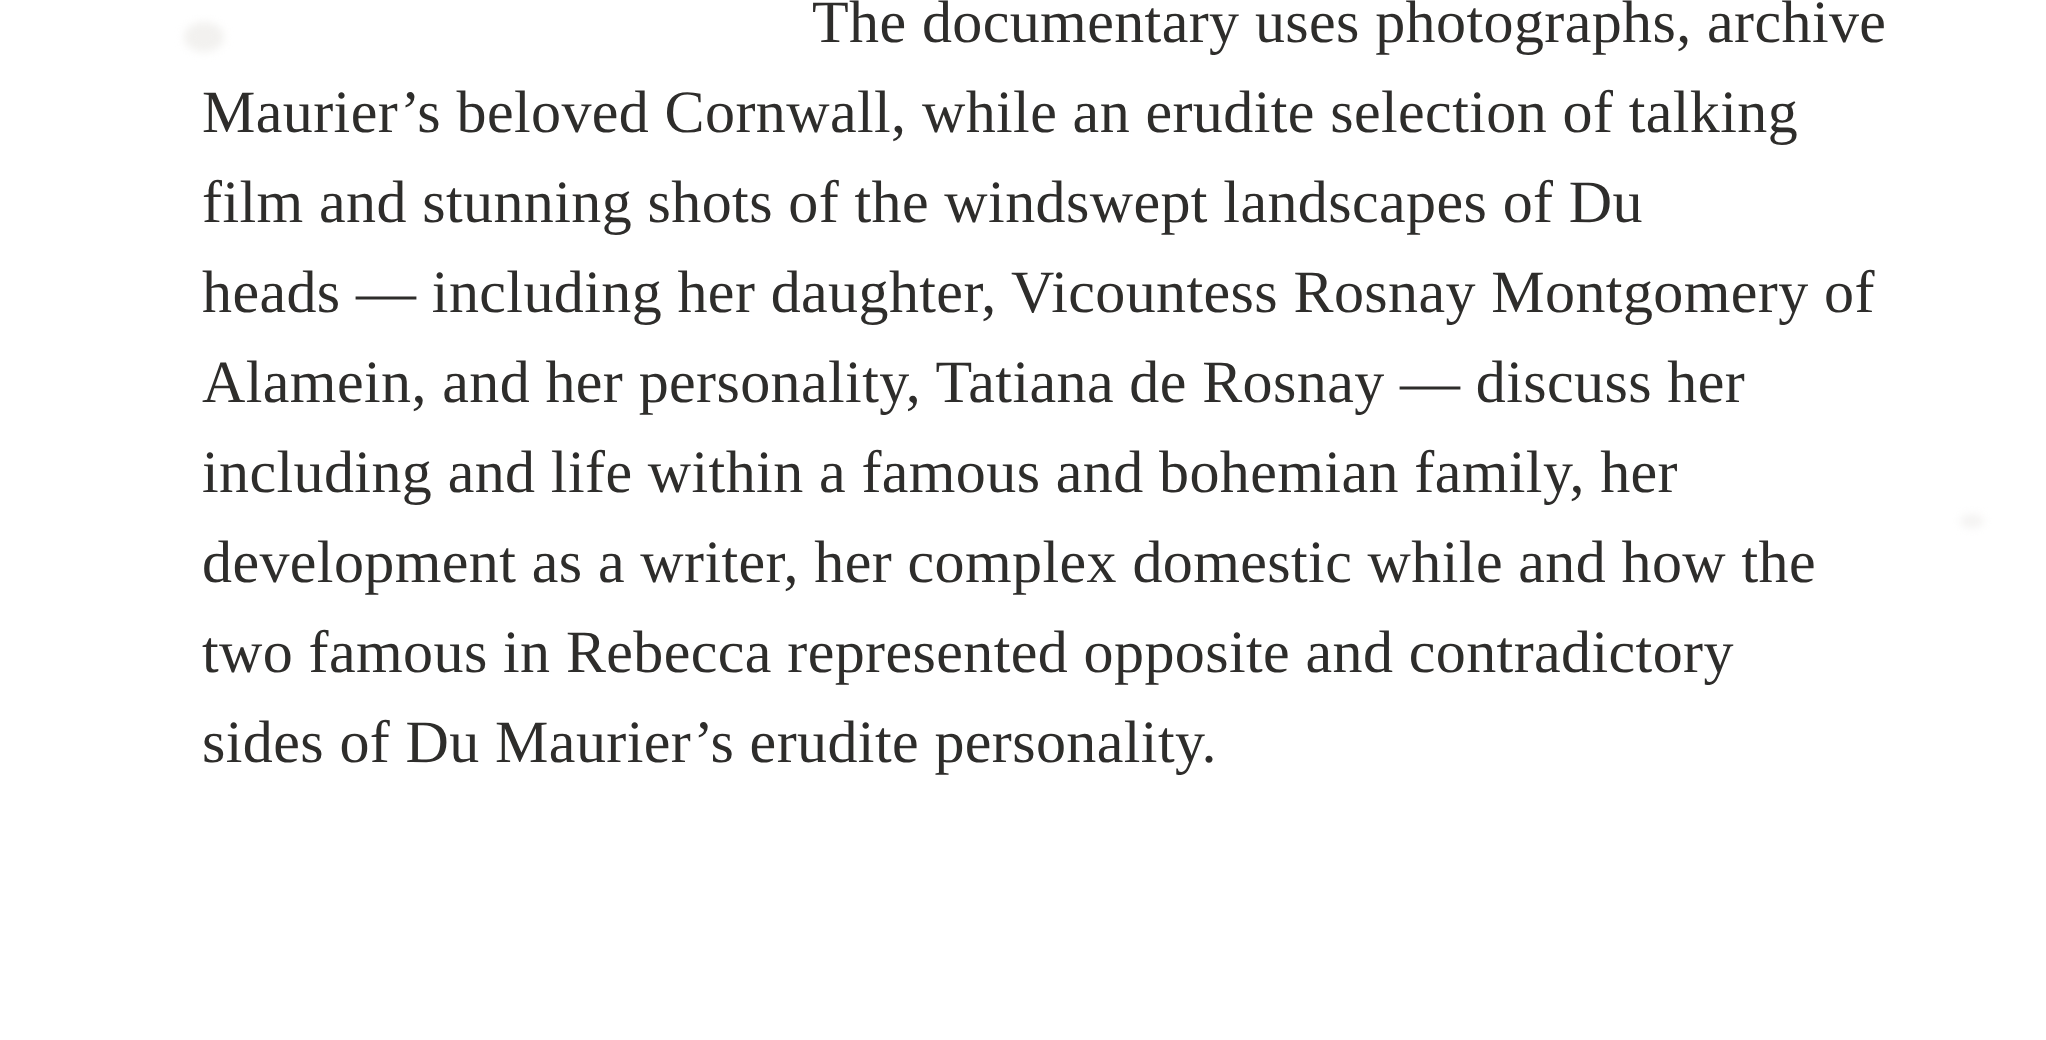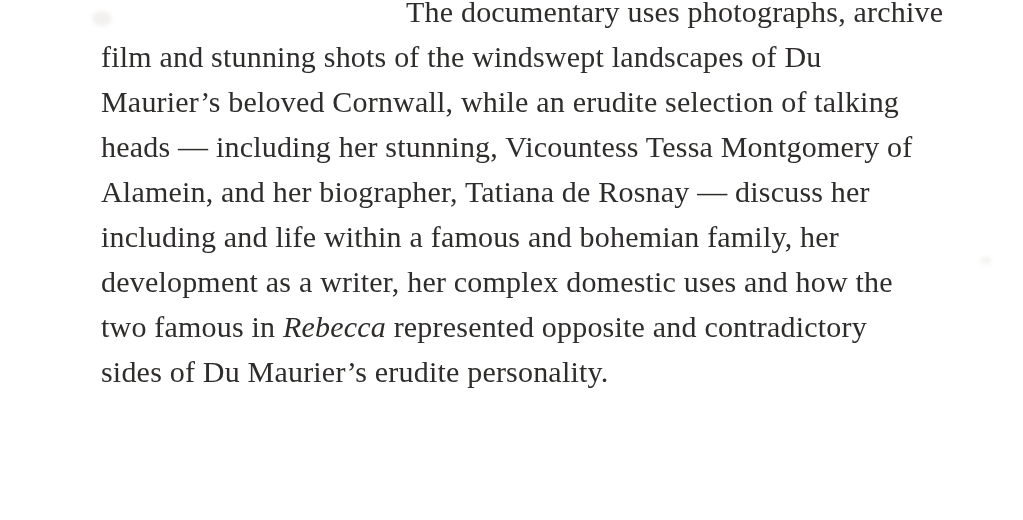--- a/index.html
+++ b/index.html
@@ -30,21 +30,20 @@
     letter-spacing: 0.2px;
     white-space: nowrap;
   }
   .line {
     height: 45px;
   }
   .line.indent {
     padding-left: 305px;
   }
   .italic {
-    font-style: italic;
   }
   
   .artifact {
     position: absolute;
     border-radius: 50%;
   }
   .artifact.smudge-top-left {
     left: 48px;
     top: 11px;
     width: 20px;
@@ -73,22 +72,22 @@
 </head>
 <body>
 
 <div class="page">
   <div class="artifact smudge-top-left"></div>
   <div class="artifact edge-shadow-right"></div>
   <div class="artifact speck-mid-right"></div>
 
   <div class="text-block">
       <div class="line indent"><span>The documentary uses photographs, archive</span></div>
+      <div class="line"><span>Maurier’s beloved Cornwall, while an erudite selection of talking</span></div>
       <div class="line"><span>film and stunning shots of the windswept landscapes of Du</span></div>
-      <div class="line"><span>Maurier’s beloved Cornwall, while an erudite selection of talking</span></div>
-      <div class="line"><span>heads — including her stunning, Vicountess Tessa Montgomery of</span></div>
-      <div class="line"><span>Alamein, and her biographer, Tatiana de Rosnay — discuss her</span></div>
+      <div class="line"><span>heads — including her daughter, Vicountess Rosnay Montgomery of</span></div>
+      <div class="line"><span>Alamein, and her personality, Tatiana de Rosnay — discuss her</span></div>
       <div class="line"><span>including and life within a famous and bohemian family, her</span></div>
-      <div class="line"><span>development as a writer, her complex domestic uses and how the</span></div>
+      <div class="line"><span>development as a writer, her complex domestic while and how the</span></div>
       <div class="line"><span>two famous in </span><span class="italic">Rebecca</span><span> represented opposite and contradictory</span></div>
       <div class="line"><span>sides of Du Maurier’s erudite personality.</span></div>
     </div>
 </div>
 
 </body></html>

